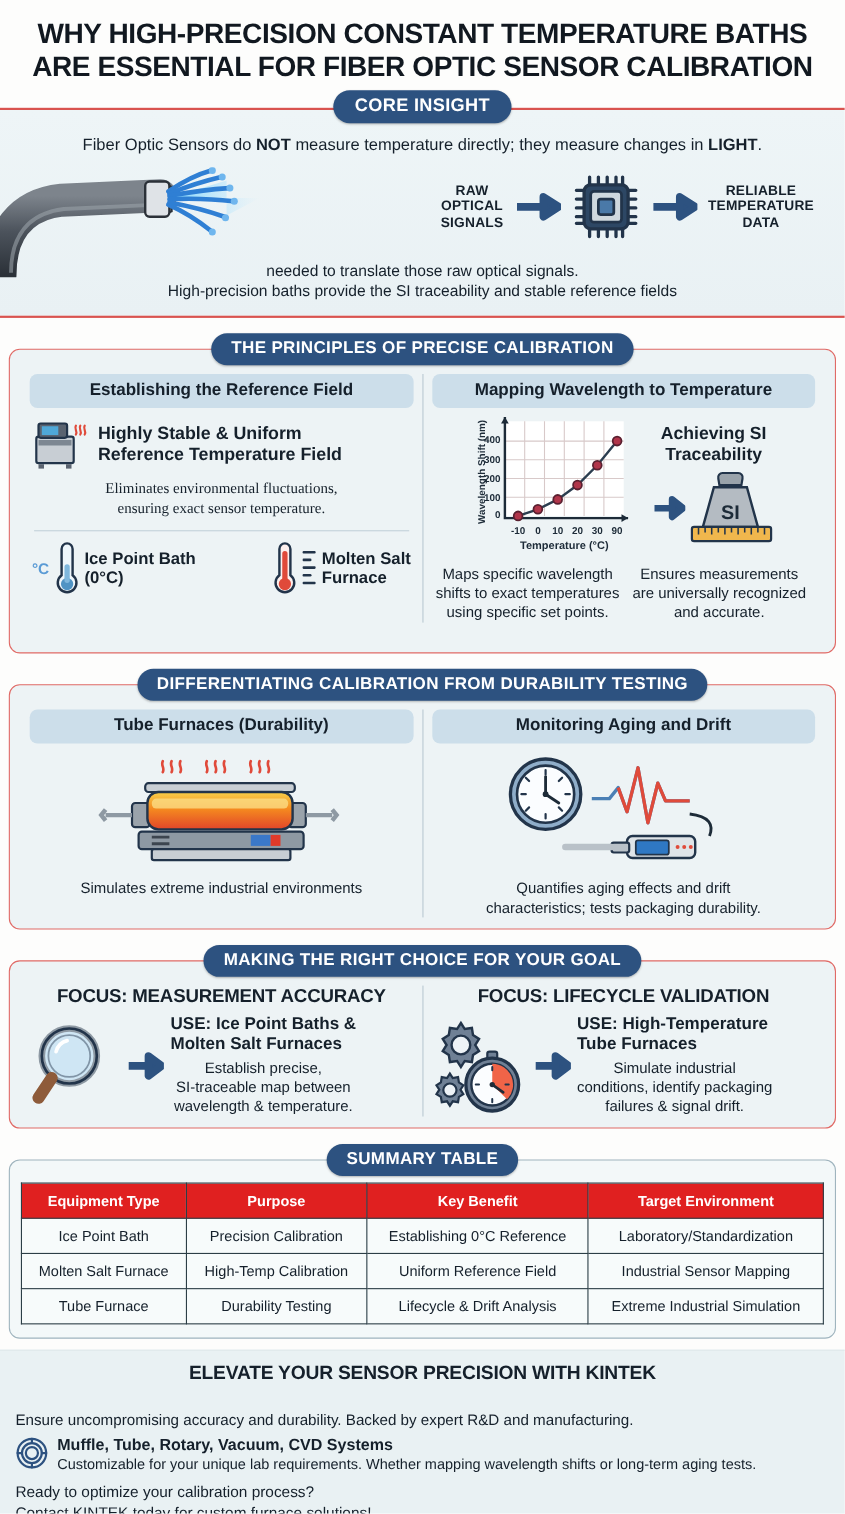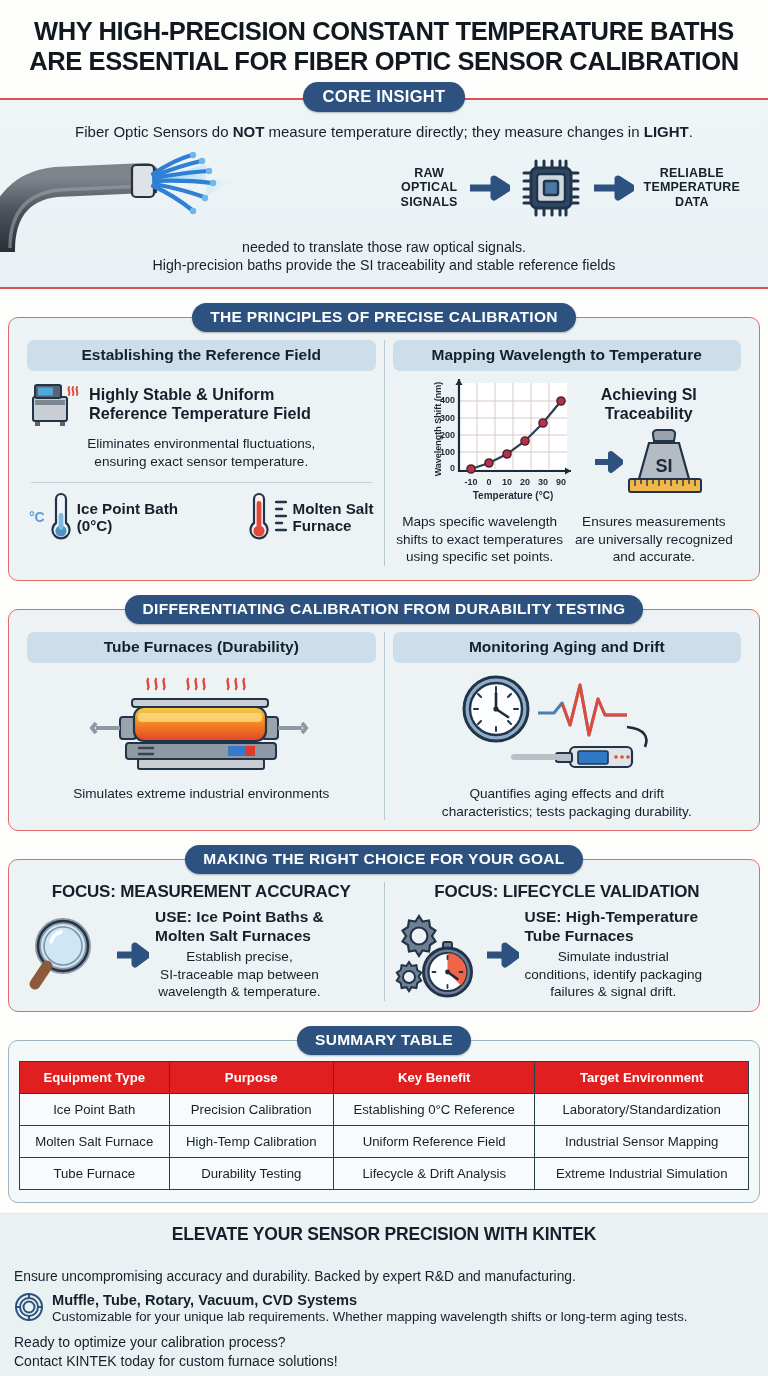--- a/index.html
+++ b/index.html
@@ -39,21 +39,21 @@
   .core-lead b { font-weight: bold; }
   .core-mid { display: flex; align-items: center; justify-content: flex-end; gap: 10px; height: 92px; padding-right: 18px; }
   .flow-label { font-weight: bold; font-size: 12.5px; text-align: center; line-height: 1.15; letter-spacing: .2px; }
   .core-foot { text-align: center; font-size: 14.2px; line-height: 1.32; padding: 4px 40px 2px; }
   .fiber { position: absolute; left: -4px; top: 52px; }
 
   
   .section { margin: 14px 8px 0; position: relative; }
   .panel {
     border: 1.6px solid #e06a66; border-radius: 10px;
-    background: #edf3f5; padding: 22px 10px 14px; margin-top: -15px;
+    background: #edf3f5; padding: 22px 10px 27px; margin-top: -15px;
   }
   .subhead {
     background: #ccdeea; border-radius: 7px; text-align: center;
     font-weight: bold; font-size: 15.5px; padding: 6px 4px 7px; color: #15202b;
   }
   .cols { display: flex; }
   .col { flex: 1; padding: 0 8px; }
   .col.divider { border-left: 1.3px solid #b9c9d2; }
   .ctext { text-align: center; font-size: 13.6px; line-height: 1.3; }
   .ctext b { font-weight: bold; }
@@ -207,21 +207,21 @@
                 <path d="M42 14c2-3-2-5 0-8"></path>
                   <path d="M46 14c2-3-2-5 0-8"></path>
                   <path d="M50 14c2-3-2-5 0-8"></path>
               </g>
             </svg>
             <div class="p-head">
               <div>Highly Stable &amp; Uniform</div>
               <div>Reference Temperature Field</div>
             </div>
           </div>
-          <div class="ctext" style="margin-top:8px;">
+          <div class="ctext" style="margin-top:8px;font-family:Liberation Serif, serif;">
             <div>Eliminates environmental fluctuations,</div>
             <div>ensuring exact sensor temperature.</div>
           </div>
           <div class="hr-soft"></div>
           <div class="thermo-row">
             <div class="thermo-item">
               <span style="color:#5b9bd5;font-weight:bold;font-size:14px;">°C</span>
               <svg width="22" height="52" viewBox="0 0 22 52">
                 <path d="M11 3a5 5 0 0 1 5 5v24a8.5 8.5 0 1 1-10 0V8a5 5 0 0 1 5-5z" fill="#eef6fb" stroke="#22344a" stroke-width="2.2"></path>
                 <circle cx="11" cy="40" r="5.6" fill="#4f93c4"></circle>

